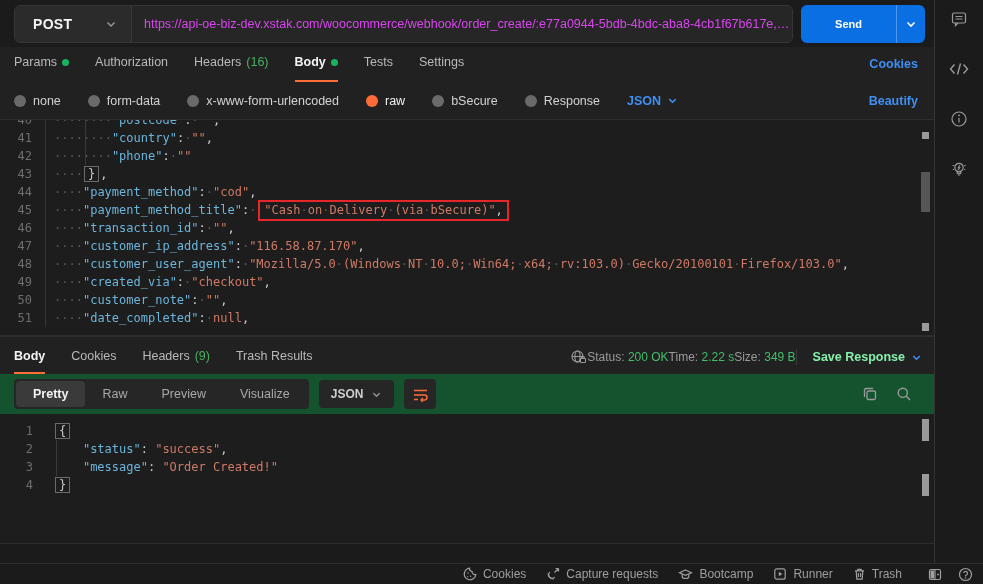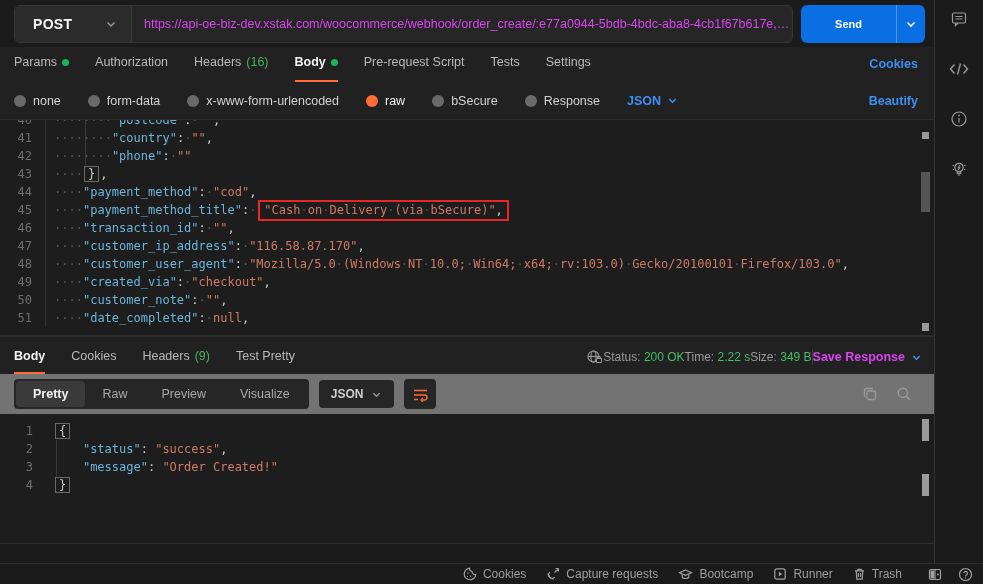--- a/index.html
+++ b/index.html
@@ -85,23 +85,23 @@
   .vs-mark { position:absolute; left:1px; width:7px; background:#9a9a9a; }
 
   
   .resp-header { height:38px; display:flex; align-items:flex-end; padding:0 12px 0 14px; gap:26px; background:#212121; border-top:1px solid #2d2d2d; }
   .resp-header .tab { padding-bottom:9px; }
   .resp-meta { margin-left:auto; display:flex; align-items:center; padding-bottom:9px; }
   .meta-item { color:#9a9a9a; font-size:12px; white-space:nowrap; }
   .meta-item b { color:#43be69; font-weight:normal; }
   .meta-sep { width:1px; height:16px; background:#3a3a3a; }
   .save-resp { display:flex; align-items:center; gap:6px; cursor:pointer; }
-  .save-resp .lbl { color:#d946ef; font-weight:bold; font-size:12.5px; }
-
-  .resp-toolbar { height:40px; display:flex; align-items:center; padding:0 14px; gap:10px; background:#737373; }
+  .save-resp .lbl { color:#86efac; font-weight:bold; font-size:12.5px;margin-left:16px; }
+
+  .resp-toolbar { height:40px; display:flex; align-items:center; padding:0 14px; gap:10px; background:#14532d; }
   .seg-group { display:flex; background:#262626; border-radius:4px; padding:2px; }
   .seg { padding:6px 17px; color:#a8a8a8; border-radius:4px; cursor:pointer; }
   .seg.active { background:#3a3a3a; color:#f2f2f2; font-weight:bold; }
   .dd-box { display:flex; align-items:center; gap:8px; background:#262626; border-radius:4px; padding:7px 12px; cursor:pointer; }
   .dd-box .lbl { color:#cfcfcf; font-weight:bold; font-size:12px; }
   .icon-btn { width:32px; height:30px; background:#262626; border-radius:4px; display:flex; align-items:center; justify-content:center; cursor:pointer; }
   .resp-toolbar .right-icons { margin-left:auto; display:flex; align-items:center; gap:18px; padding-right:8px; }
   .plain-icon { cursor:pointer; display:flex; }
 
   .spacer { height:10px; background:#1b1b1b; }
@@ -153,23 +153,20 @@
         <div class="tab">
           <span>Authorization</span>
         </div>
         <div class="tab">
           <span>Headers</span>
           <span class="count">(16)</span>
         </div>
         <div class="tab active">
           <span>Body</span>
           <span class="greendot"></span>
-        </div>
-        <div class="tab">
-          <span>Pre-request Script</span>
         </div>
         <div class="tab">
           <span>Tests</span>
         </div>
         <div class="tab">
           <span>Settings</span>
         </div>
         <span class="link">Cookies</span>
     </div>
 
@@ -236,21 +233,21 @@
           <span>Body</span>
         </div>
         <div class="tab">
           <span>Cookies</span>
         </div>
         <div class="tab">
           <span>Headers</span>
           <span class="count">(9)</span>
         </div>
         <div class="tab">
-          <span>Test Pretty</span>
+          <span>Trash Results</span>
         </div>
         <div class="resp-meta">
         <span class="plain-icon">
           <svg width="17" height="16" viewBox="0 0 17 16" fill="none" stroke="#9a9a9a" stroke-width="1.1">
             <circle cx="7.5" cy="7.5" r="5.5"></circle>
               <path d="M2 7.5h11"></path>
               <ellipse cx="7.5" cy="7.5" rx="2.6" ry="5.5"></ellipse>
             <rect x="10.5" y="9.5" width="5" height="4" rx="0.8" fill="#1b1b1b"></rect>
               <path d="M11.7 9.5v-1a1.3 1.3 0 0 1 2.6 0v1"></path>
           </svg>

